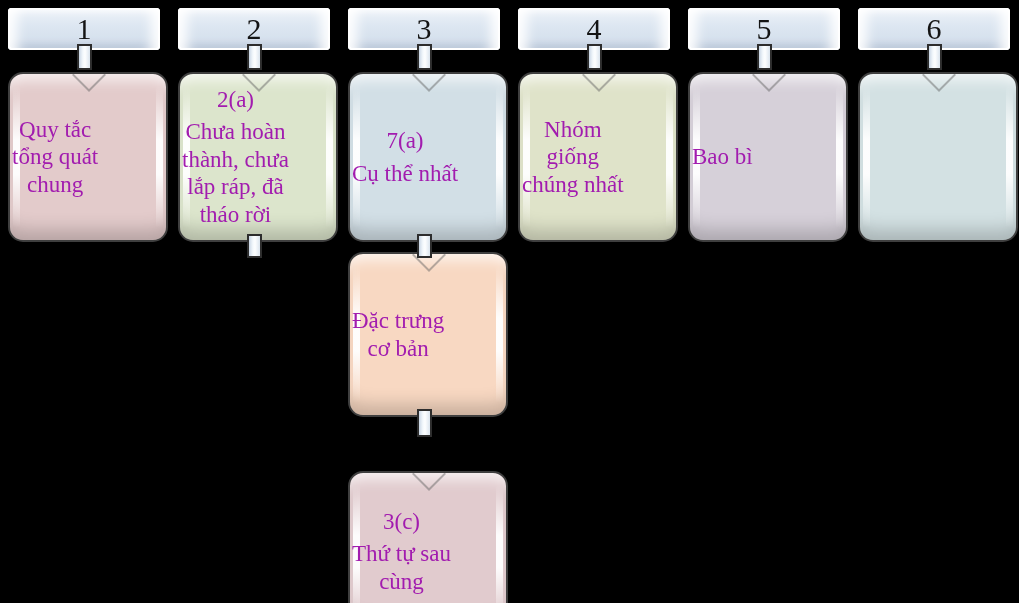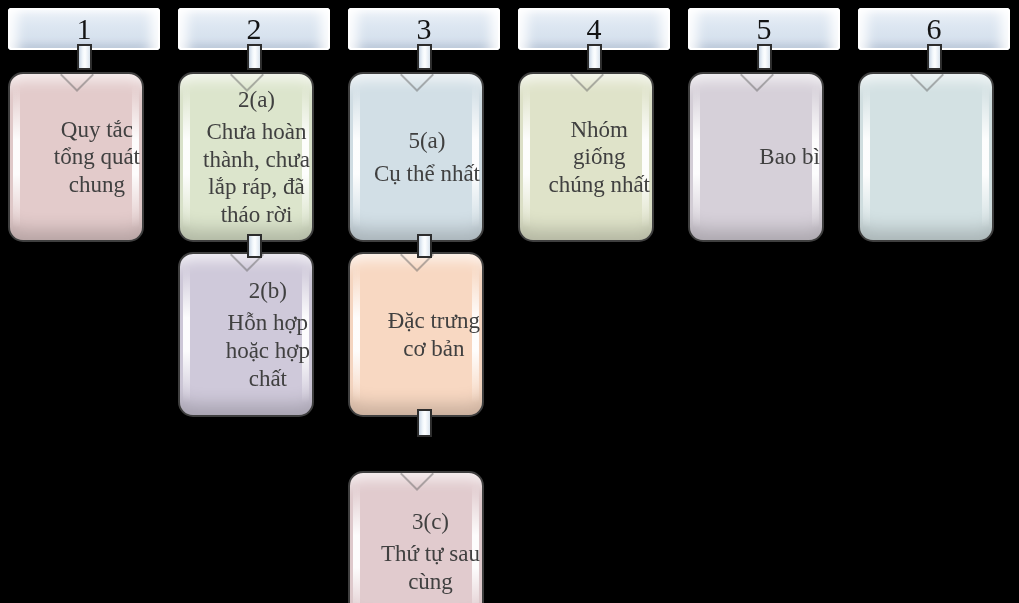--- a/index.html
+++ b/index.html
@@ -41,34 +41,34 @@
     width: 15px;
     box-sizing: border-box;
     border: 2px solid #2d2d2d;
     background: linear-gradient(to right, #c9d6e5, #f3f8fc 35%, #fdfeff 55%, #dae4ee);
     z-index: 3;
   }
 
   
   .box {
     position: absolute;
-    width: 136px;
+    width: 160px;
     box-sizing: border-box;
     border: 2px solid #3f3f3f;
     border-radius: 15px;
     background-color: var(--box-color, #ddd);
     box-shadow:
       inset 0 16px 14px -10px rgba(255,255,255,0.75),
       inset 0 -20px 18px -10px rgba(0,0,0,0.20);
     display: flex;
     flex-direction: column;
-    align-items: flex-end;
+    align-items: flex-start;
     justify-content: center;
     text-align: center;
-    color: #404040;
+    color: #a21caf;
     font-size: 23px;
     line-height: 1.2;
     padding: 4px 2px;
     overflow: hidden;
     z-index: 2;
   }
   
   .box::before, .box::after {
     content: "";
     position: absolute;
@@ -140,34 +140,25 @@
   <div class="box" style="left: 178px; top: 72px; height: 170px; --box-color: #dce5cc;">
     <div class="chevron"></div>
     <div class="box-text">
       <div class="box-title">2(a)</div>
       <div class="box-body">Chưa hoàn
 thành, chưa
 lắp ráp, đã
 tháo rời</div>
     </div>
   </div>
-  <div class="box" style="left: 178px; top: 252px; height: 165px; --box-color: #cfc9da;">
-    <div class="chevron"></div>
-    <div class="box-text">
-      <div class="box-title">2(b)</div>
-      <div class="box-body">Hỗn hợp
-hoặc hợp
-chất</div>
-    </div>
-  </div>
 
   <div class="box" style="left: 348px; top: 72px; height: 170px; --box-color: #d2dfe6;">
     <div class="chevron"></div>
     <div class="box-text">
-      <div class="box-title">5(a)</div>
+      <div class="box-title">7(a)</div>
       <div class="box-body">Cụ thể nhất</div>
     </div>
   </div>
   <div class="box" style="left: 348px; top: 252px; height: 165px; --box-color: #f8d8c2;">
     <div class="chevron"></div>
     <div class="box-text">
       <div class="box-body">Đặc trưng
 cơ bản</div>
     </div>
   </div>

